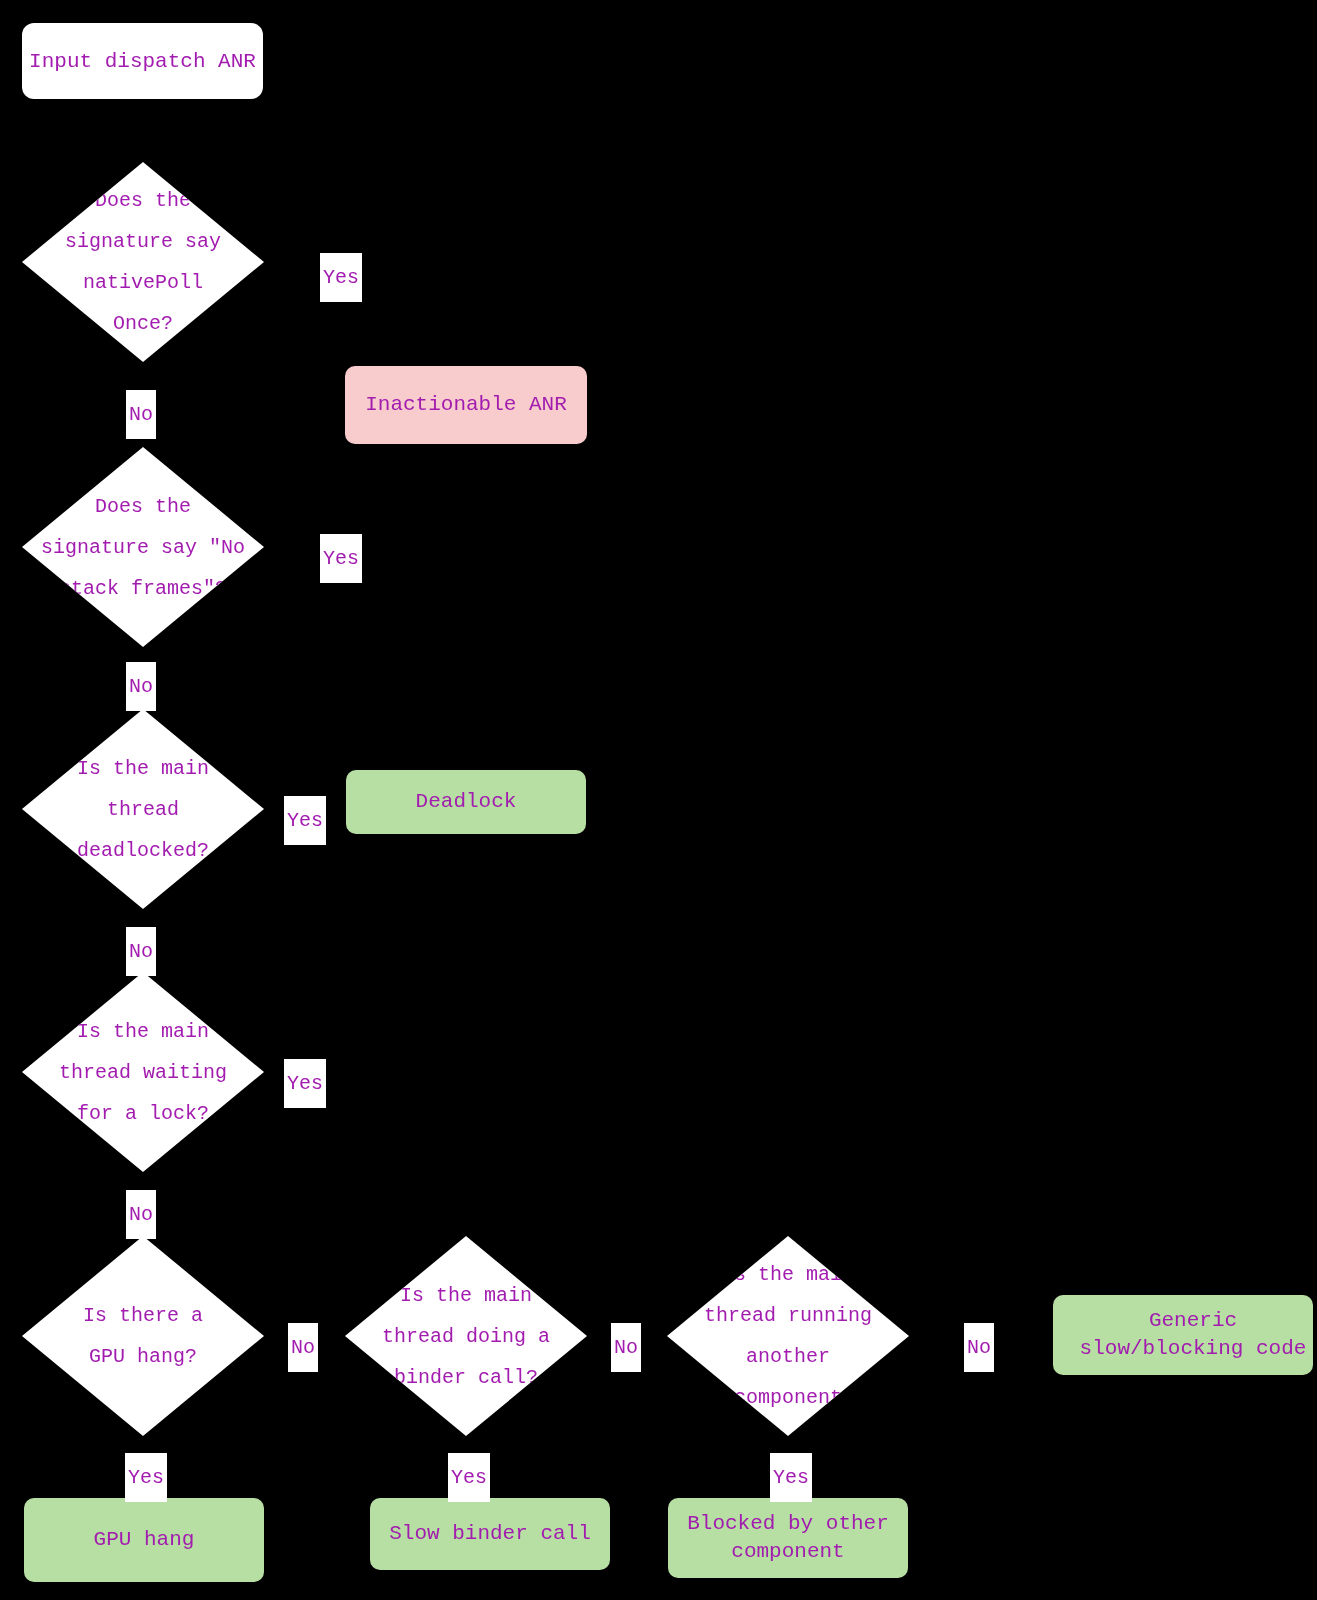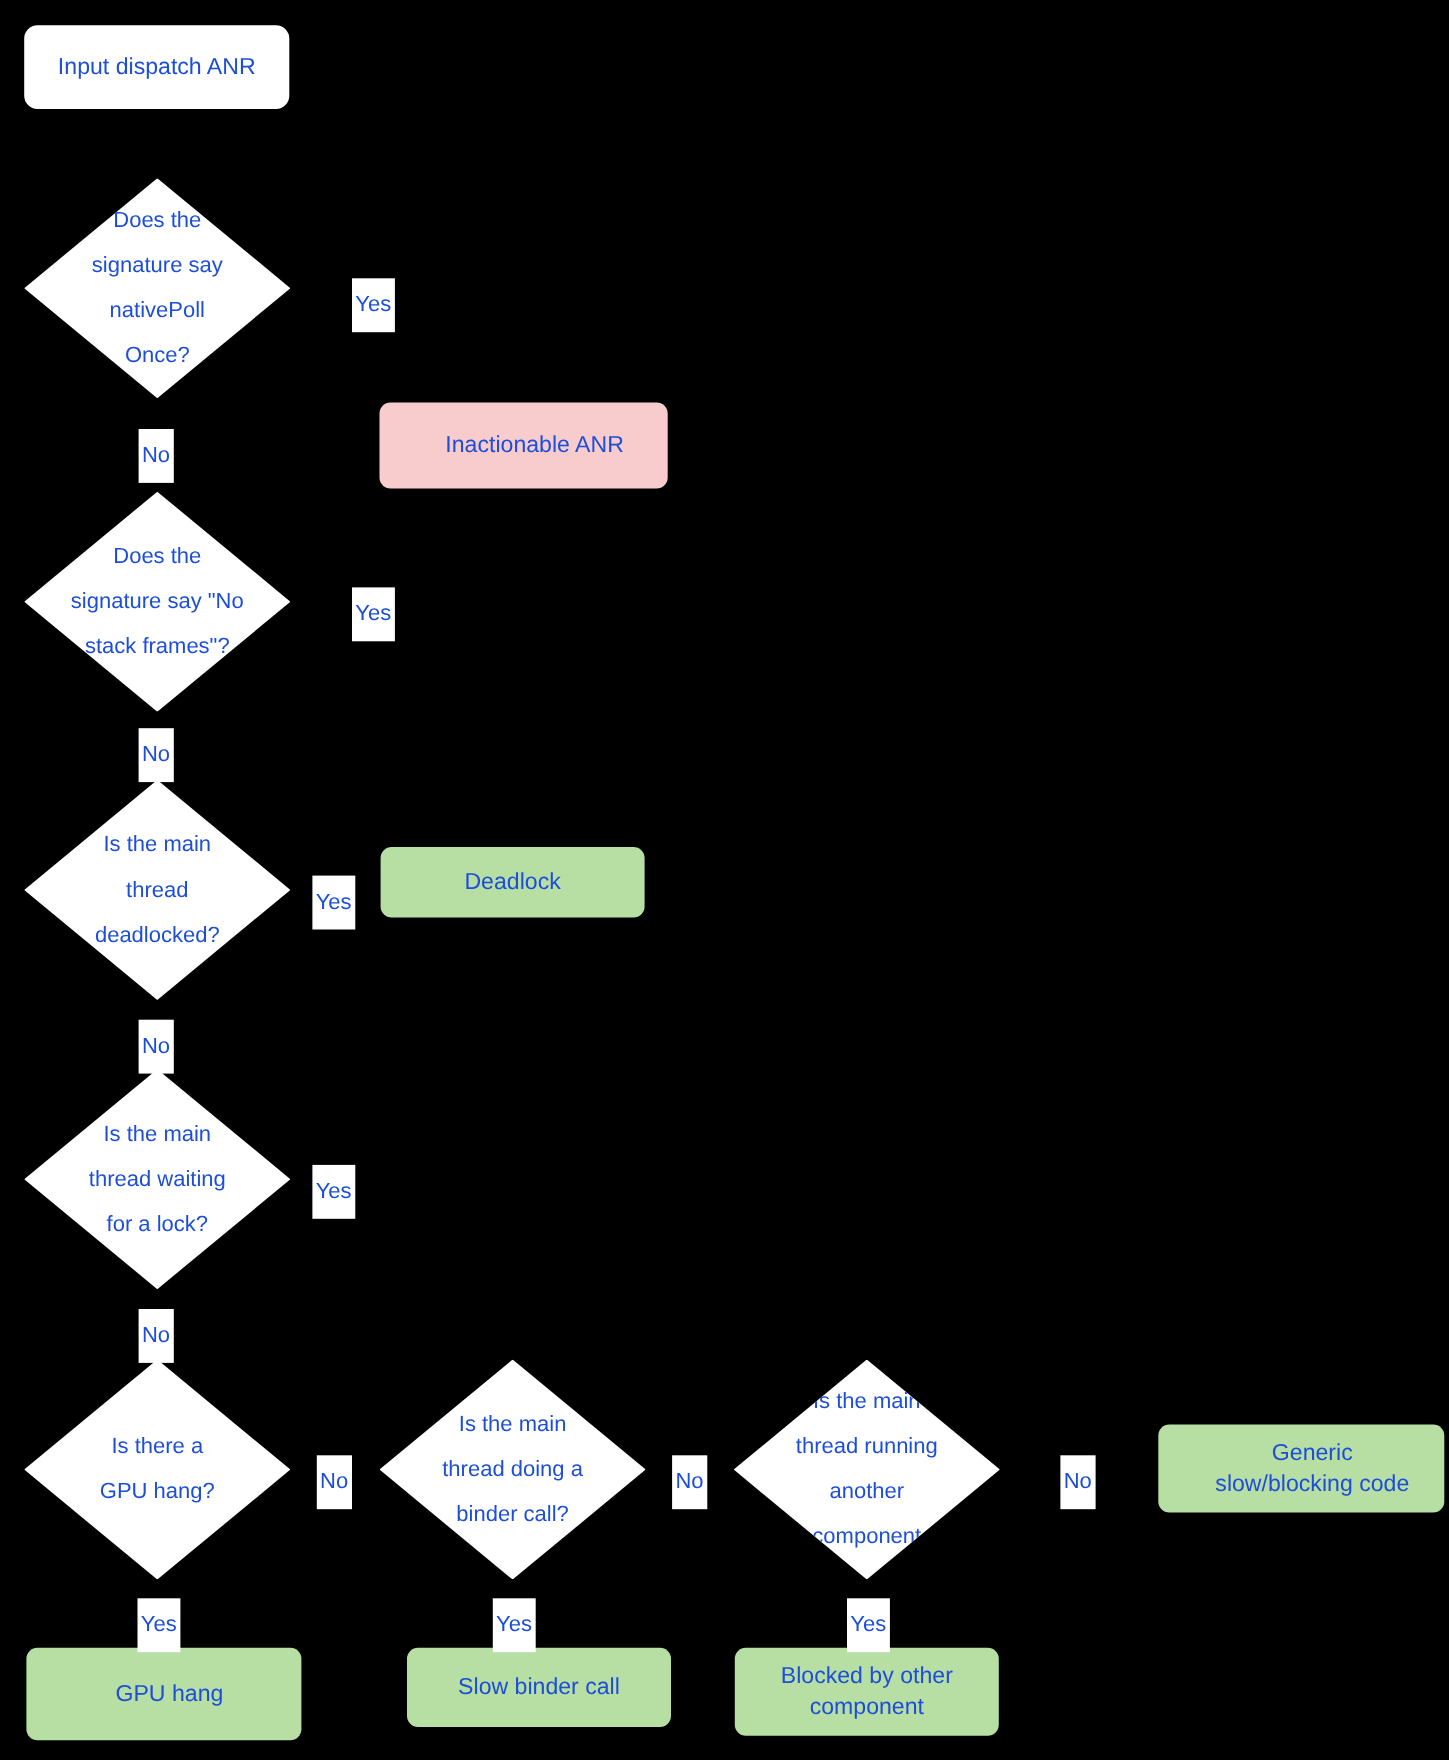--- a/index.html
+++ b/index.html
@@ -6,22 +6,22 @@
     margin: 0;
     padding: 0;
     background: #000000;
   }
   #canvas {
     position: relative;
     width: 1317px;
     height: 1600px;
     background: #000000;
     overflow: hidden;
-    font-family: Liberation Sans, sans-serif;
-    color: #1d4ed8;
+    font-family: Liberation Mono, monospace;
+    color: #a21caf;
   }
   .abs { position: absolute; }
   #edges {
     position: absolute;
     left: 0; top: 0;
     width: 1317px; height: 1600px;
   }
   .start-box {
     background: #ffffff;
     border-radius: 12px;
@@ -111,29 +111,29 @@
 
   <div class="abs diamond" style="left:345px; top:1236px; width:242px; height:200px;">Is the main
 thread doing a
 binder call?</div>
 
   <div class="abs diamond" style="left:667px; top:1236px; width:242px; height:200px;">Is the main
 thread running
 another
 component</div>
 
-  <div class="abs rbox pink" style="left:345px; top:366px; width:242px; height:78px;padding-left:20px;">Inactionable ANR</div>
+  <div class="abs rbox pink" style="left:345px; top:366px; width:242px; height:78px;">Inactionable ANR</div>
 
   <div class="abs rbox green" style="left:346px; top:770px; width:240px; height:64px;">Deadlock</div>
 
 
   <div class="abs rbox green" style="left:1053px; top:1295px; width:240px; height:80px;padding-left:20px;">Generic
 slow/blocking code</div>
 
-  <div class="abs rbox green" style="left:24px; top:1498px; width:240px; height:84px;padding-left:10px;">GPU hang</div>
+  <div class="abs rbox green" style="left:24px; top:1498px; width:240px; height:84px;">GPU hang</div>
 
   <div class="abs rbox green" style="left:346px; top:1498px; width:240px; height:72px;margin-left:24px;">Slow binder call</div>
 
   <div class="abs rbox green" style="left:668px; top:1498px; width:240px; height:80px;">Blocked by other
 component</div>
 
   <div class="abs edge-label" style="left:320px; top:253px;">Yes</div>
   <div class="abs edge-label" style="left:126px; top:390px;">No</div>
 
   <div class="abs edge-label" style="left:320px; top:534px;">Yes</div>

